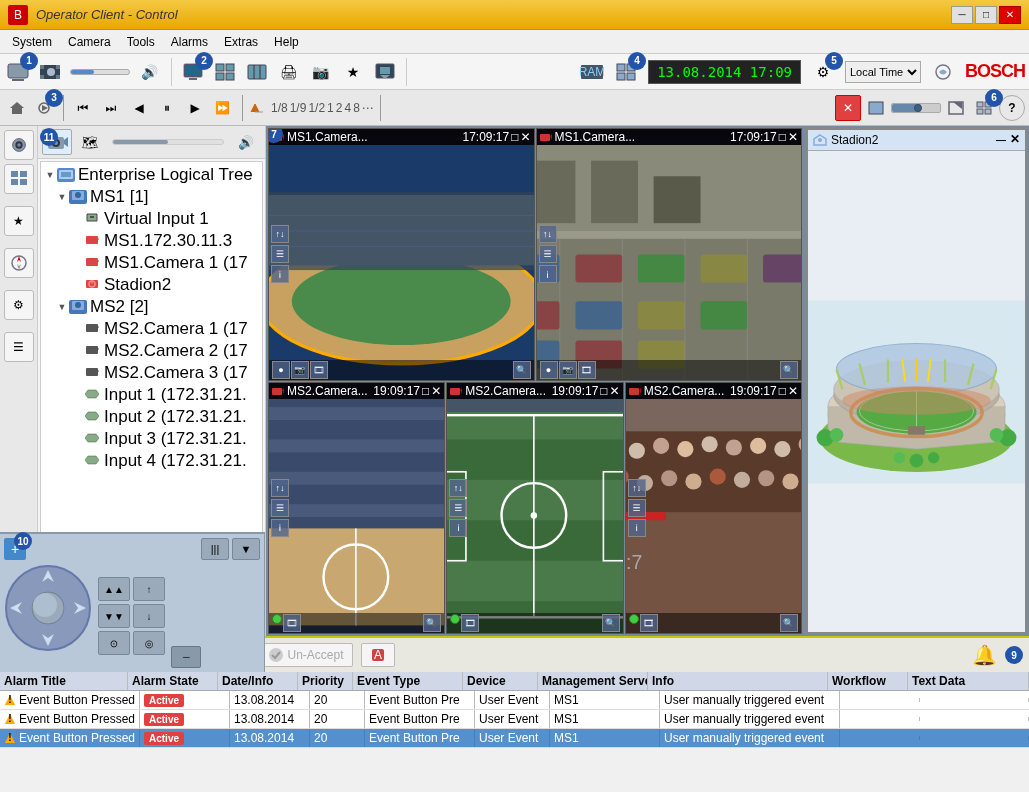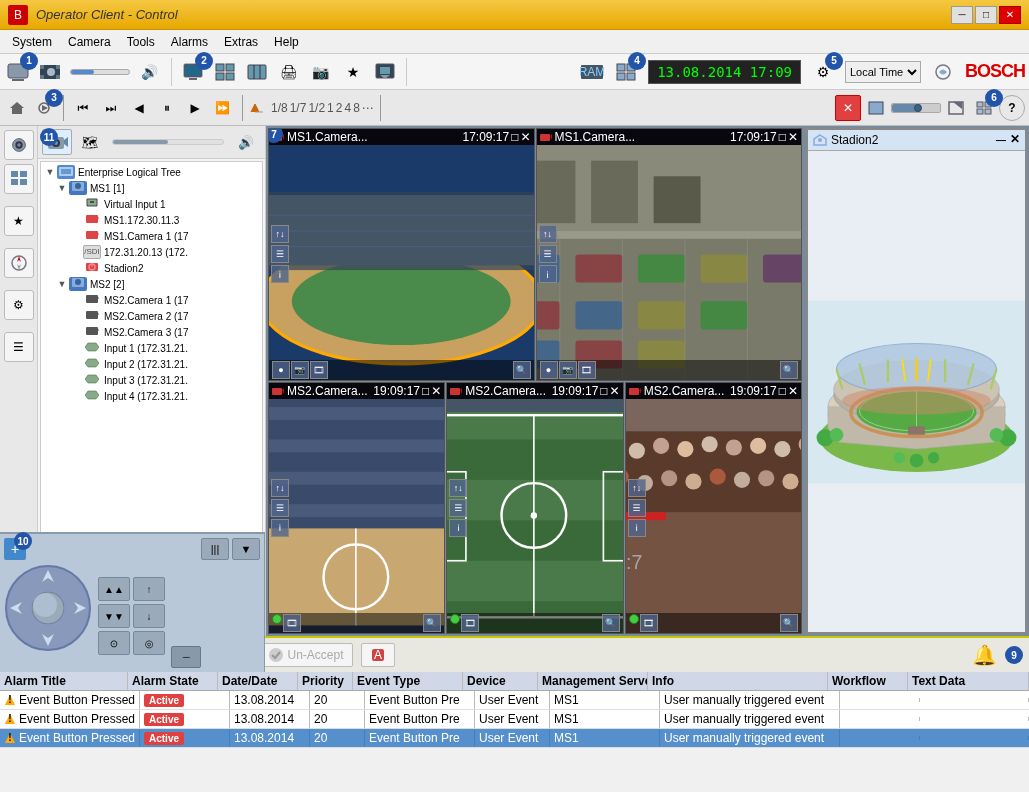--- a/index.html
+++ b/index.html
@@ -99,21 +99,21 @@
       overflow: hidden;
       background: white;
       border: 1px solid #ccc;
       margin: 2px;
       position: relative;
     }
     .tree-content { padding: 2px 0; overflow: auto; height: 100%; }
     .tree-item { display: flex; align-items: center; padding: 1px 2px; cursor: pointer; white-space: nowrap; font-size: 11px; }
     .tree-expand { width: 14px; display: inline-block; text-align: center; font-size: 9px; color: #555; }
     .tree-icon { width: 18px; height: 14px; display: inline-block; margin-right: 3px; border-radius: 2px; text-align: center; font-size: 10px; }
-    .tree-label { font-size: 10px; }
+    .tree-label { font-size: 17px; }
 
     
     .left-side-nav {
       display: flex;
       flex-direction: column;
       align-items: center;
       padding: 4px 2px;
       gap: 4px;
       width: 38px;
       background: #e8e8e8;
@@ -426,21 +426,21 @@
   <div class="st-btn">▶</div>
   <div class="st-btn">⏩</div>
   <div class="toolbar-divider"></div>
 
   <div style="display:flex;align-items:center;gap:2px;font-size:10px;color:#555;">
     <svg width="20" height="12" viewBox="0 0 20 12">
         <path d="M2 10 L6 2 L10 10" fill="#cc6600" stroke="#cc6600" stroke-width="1"></path>
         <line x1="6" y1="10" x2="14" y2="10" stroke="#999" stroke-width="1"></line>
       </svg>
     <span>1/8</span>
-      <span>1/7</span>
+      <span>1/9</span>
       <span>1/2</span>
       <span>1</span>
       <span>2</span>
       <span>4</span>
       <span>8</span>
     <span>⋯</span>
   </div>
   <div class="toolbar-divider"></div>
 
   <div style="display:flex;align-items:center;gap:2px;margin-left:auto;">
@@ -580,25 +580,20 @@
             <span class="tree-expand"> </span>
             <span class="tree-icon">
               <svg width="14" height="11" viewBox="0 0 14 11">
                   <rect x="1" y="2" width="12" height="8" rx="1" fill="#dd4444"></rect>
                   <polygon points="13,5 16,3 16,8" fill="#bb2222"></polygon>
                 </svg>
             </span>
             <span class="tree-label">MS1.Camera 1 (17</span>
           </div>
 
-          <div class="tree-item" style="padding-left:28px;">
-            <span class="tree-expand"> </span>
-            <span class="tree-icon" style="font-size:8px;color:#555;background:#ddd;border:1px solid #aaa;text-align:center;line-height:12px;">/SDI</span>
-            <span class="tree-label">172.31.20.13 (172.</span>
-          </div>
 
           <div class="tree-item" style="padding-left:28px;">
             <span class="tree-expand"> </span>
             <span class="tree-icon">
               <svg width="14" height="11" viewBox="0 0 14 11">
                   <rect x="1" y="2" width="12" height="8" rx="1" fill="#dd4444"></rect>
                   <circle cx="7" cy="6" r="3" fill="none" stroke="#ff8888" stroke-width="1.5"></circle>
                   <line x1="7" y1="2" x2="7" y2="6" stroke="#ff8888" stroke-width="1"></line>
                 </svg>
             </span>
@@ -1099,21 +1094,21 @@
     <span class="alarm-bell">🔔</span>
     <span class="num-badge" style="position:static;">9</span>
   </div>
 </div>
 
 <div style="background:white;flex:1;overflow:hidden;">
 
   <div class="alarm-table-header">
     <div class="alarm-col" style="width:128px;">Alarm Title</div>
     <div class="alarm-col" style="width:90px;">Alarm State</div>
-    <div class="alarm-col" style="width:80px;">Date/Date</div>
+    <div class="alarm-col" style="width:80px;">Date/Info</div>
     <div class="alarm-col" style="width:55px;">Priority</div>
     <div class="alarm-col" style="width:110px;">Event Type</div>
     <div class="alarm-col" style="width:75px;">Device</div>
     <div class="alarm-col" style="width:110px;">Management Serve</div>
     <div class="alarm-col" style="width:180px;">Info</div>
     <div class="alarm-col" style="width:80px;">Workflow</div>
     <div class="alarm-col" style="flex:1;">Text Data</div>
   </div>
 
   <div class="alarm-row">

